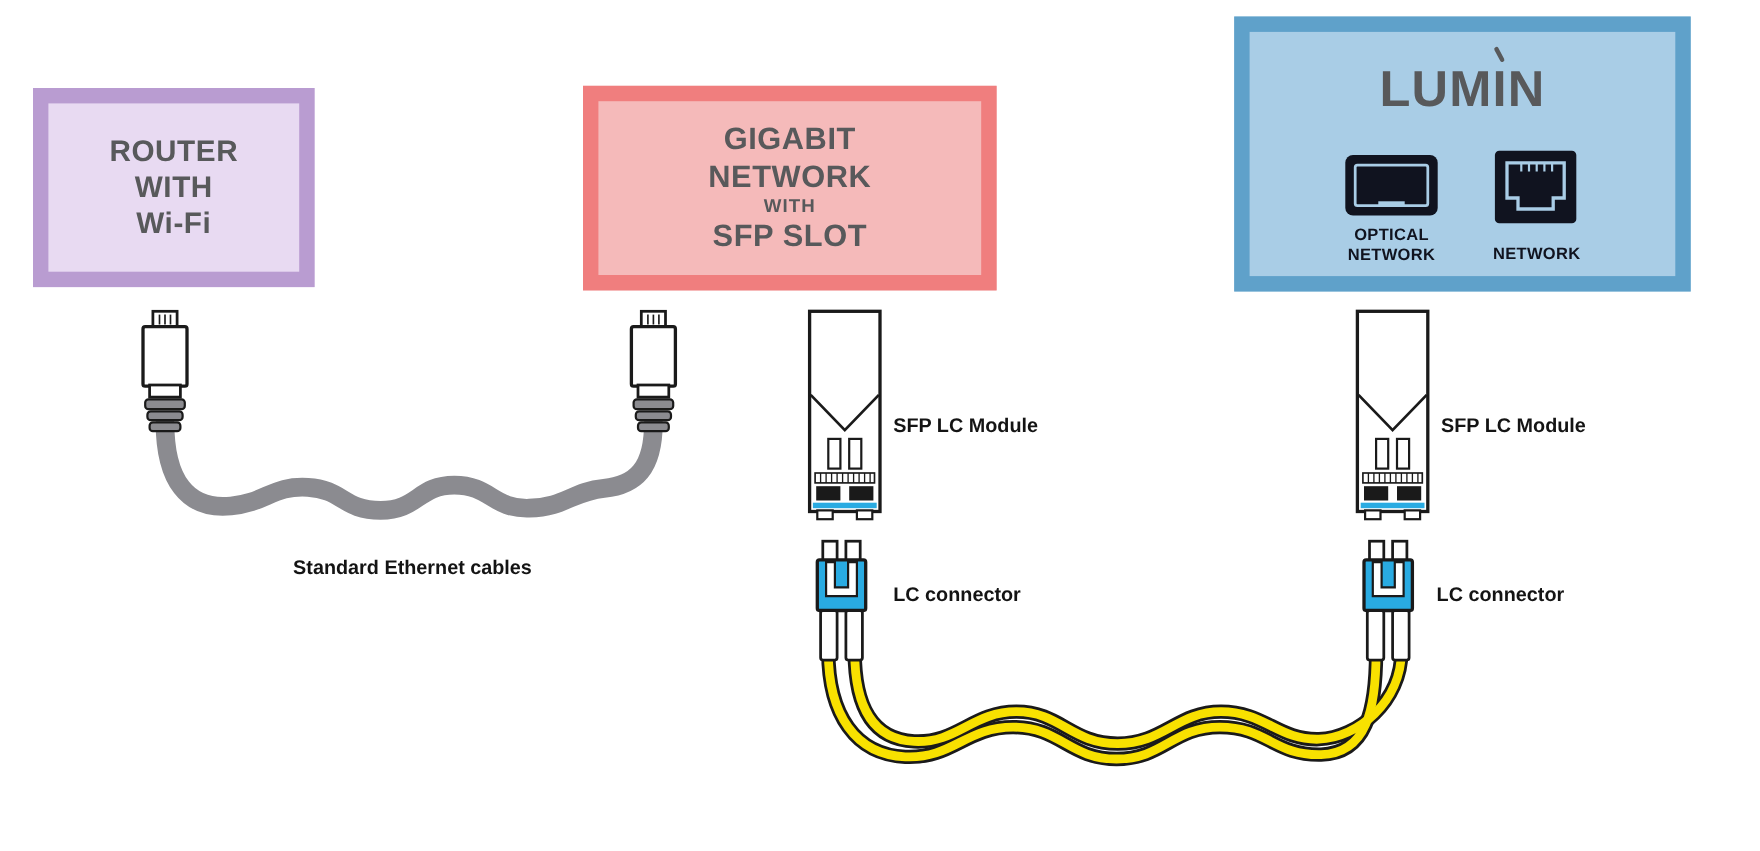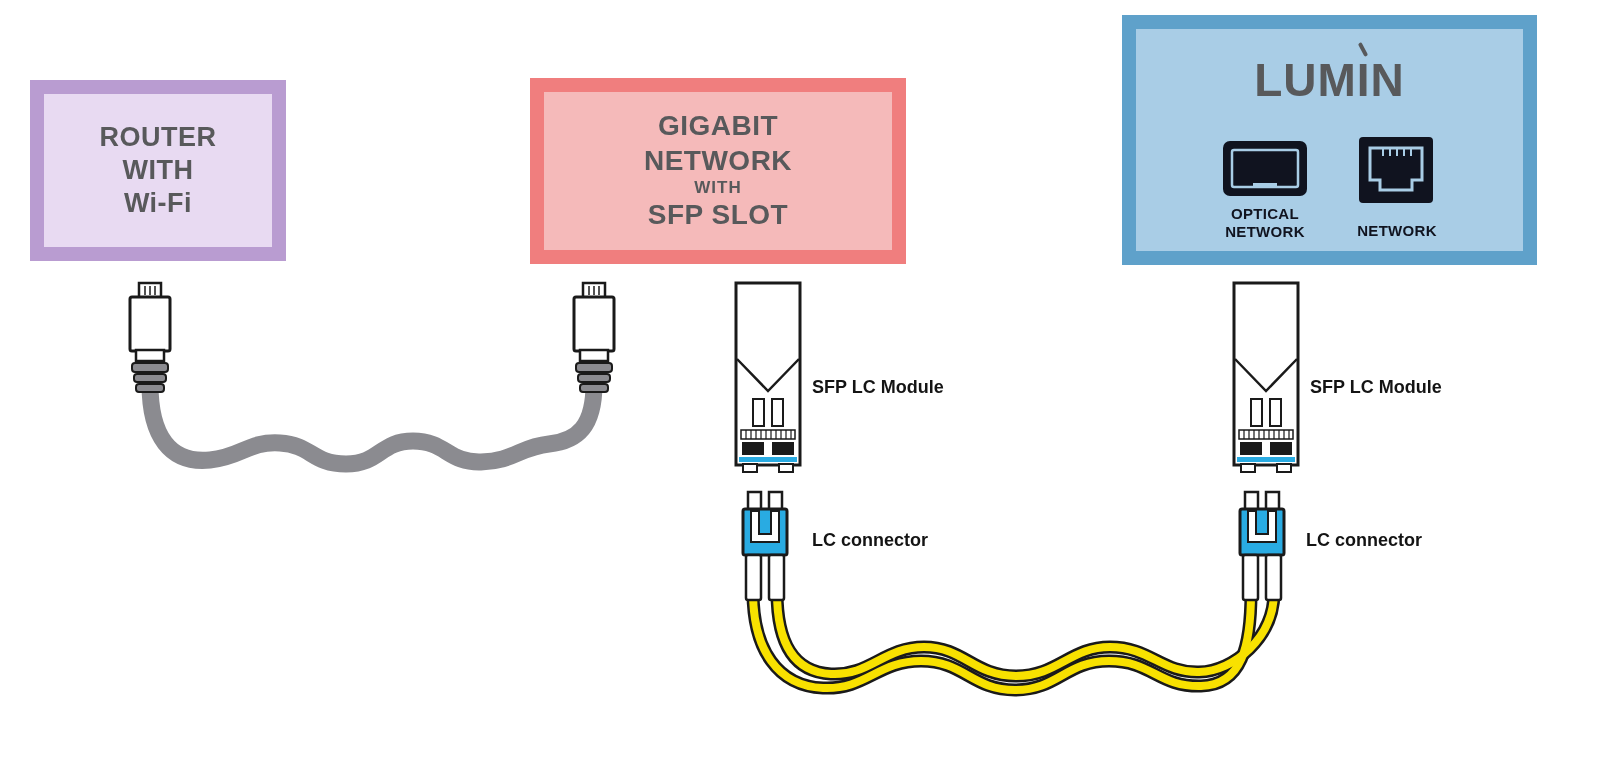--- a/index.html
+++ b/index.html
@@ -124,18 +124,19 @@
     <path class="fibre-core" d="M 753 592 C 753 650 778 686 823 688 C 866 690 878 661 921 661 C 964 661 972 690 1015 690 C 1058 690 1066 661 1109 661 C 1152 661 1158 687 1201 686 C 1242 685 1251 646 1251 592"></path>
     <path class="fibre-core" d="M 777 592 C 777 642 793 672 831 674 C 870 676 884 647 924 647 C 964 647 974 676 1016 676 C 1058 676 1070 647 1110 647 C 1150 647 1162 673 1199 672 C 1234 671 1274 638 1274 592"></path>
 
     <use href="#sfp-module" x="768" y="283"></use>
     <use href="#sfp-module" x="1266" y="283"></use>
 
     <use href="#lc-connector" x="765" y="492"></use>
     <use href="#lc-connector" x="1262" y="492"></use>
   </svg>
 
+  <div class="diagram-label centered" style="left:375px;top:506px">Standard Ethernet cables</div>
   <div class="diagram-label" style="left:812px;top:377px">SFP LC Module</div>
   <div class="diagram-label" style="left:1310px;top:377px">SFP LC Module</div>
   <div class="diagram-label" style="left:812px;top:530px">LC connector</div>
   <div class="diagram-label" style="left:1306px;top:530px">LC connector</div>
 
 </div>
 
 </body></html>

